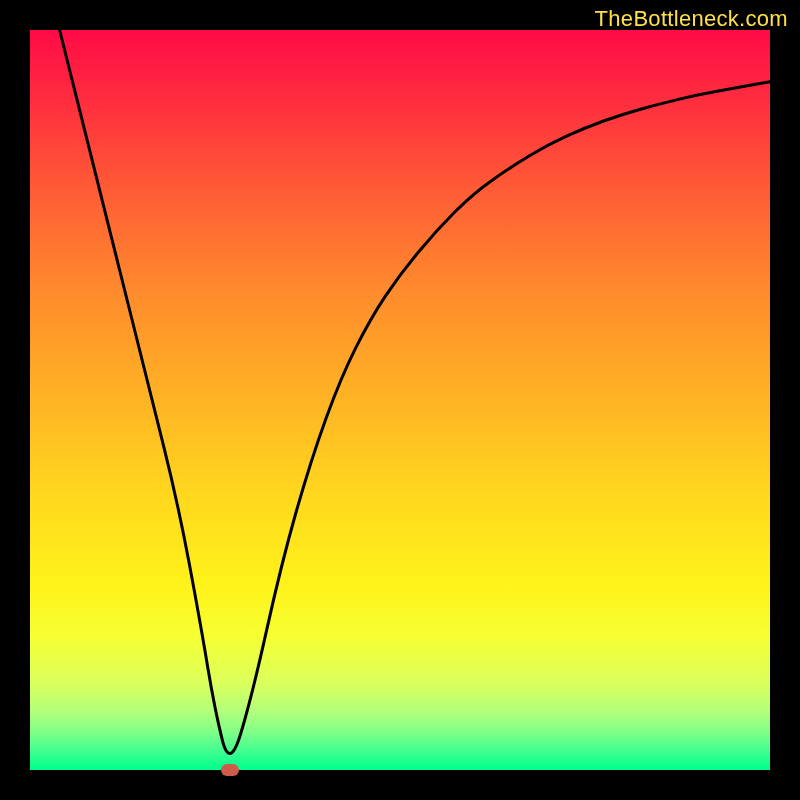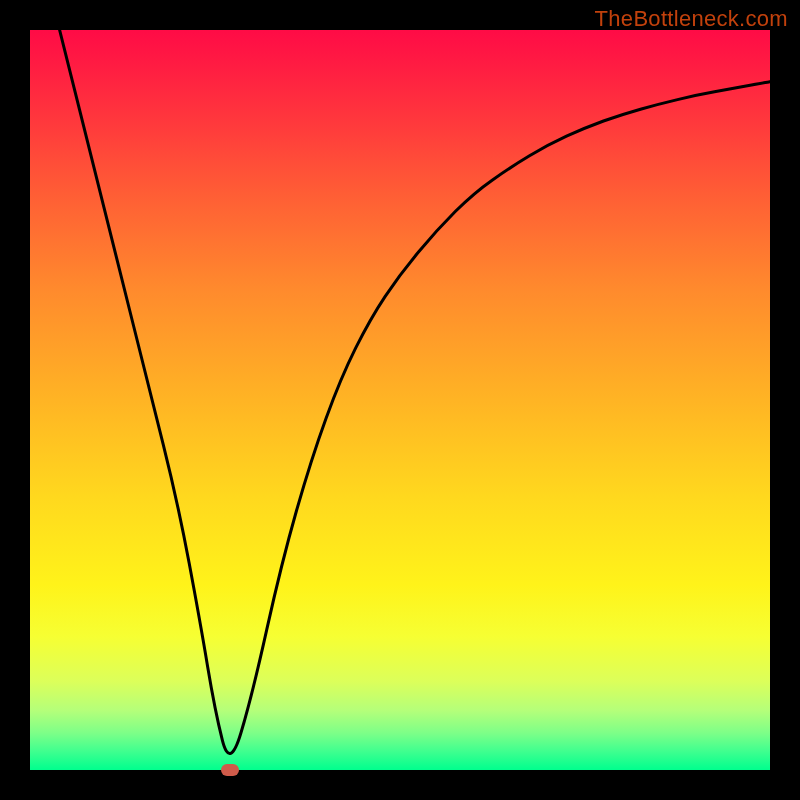--- a/index.html
+++ b/index.html
@@ -37,21 +37,21 @@
       #b4ff7a 92%,
       #7dff88 95%,
       #3fff8f 97.5%,
       #00ff8e 100%
     );
   }
   .watermark {
     position: absolute;
     top: 6px;
     right: 12px;
-    color: #c2410c;
+    color: #fde047;
     font-size: 22px;
     font-weight: 500;
     letter-spacing: 0.3px;
     user-select: none;
   }
   svg.curve {
     position: absolute;
     left: 0;
     top: 0;
     width: 740px;

